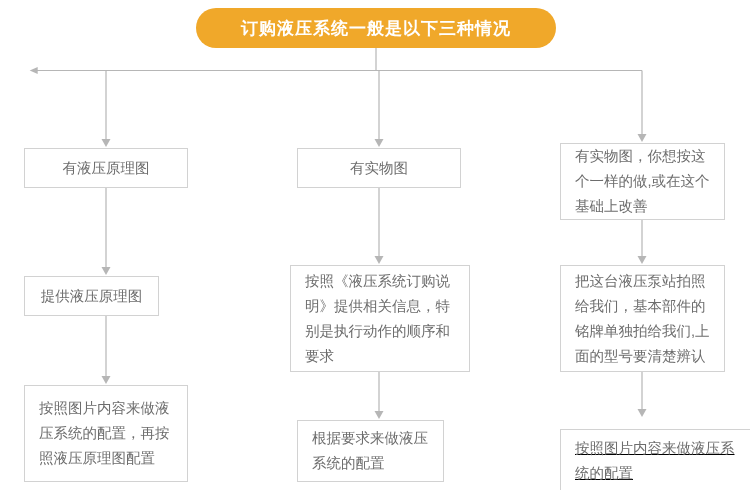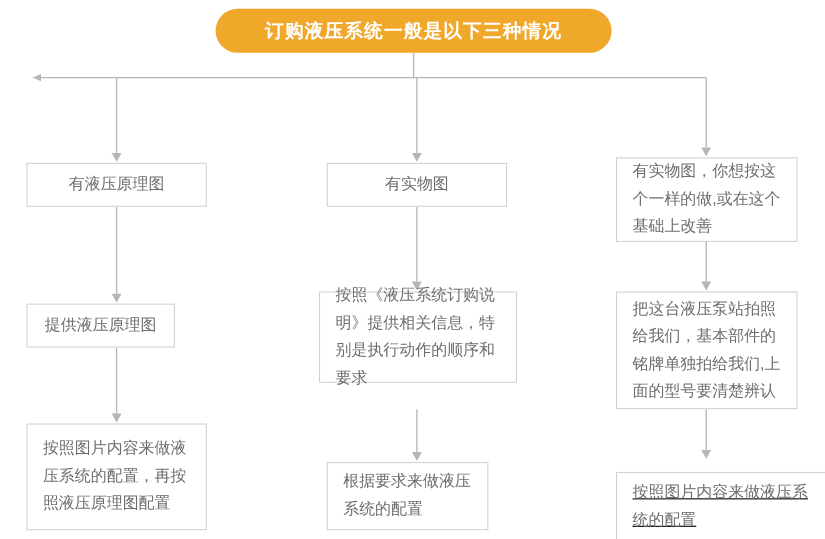--- a/index.html
+++ b/index.html
@@ -67,21 +67,21 @@
     text-align: left;
     padding: 0 14px;
   }
   
   
   #n-c1-r1 { left: 24px;  top: 148px; width: 164px; height: 40px; }
   #n-c1-r2 { left: 24px;  top: 276px; width: 135px; height: 40px; }
   #n-c1-r3 { left: 24px;  top: 385px; width: 164px; height: 97px; }
   
   #n-c2-r1 { left: 297px; top: 148px; width: 164px; height: 40px; }
-  #n-c2-r2 { left: 290px; top: 265px; width: 180px; height: 83px; }
+  #n-c2-r2 { left: 290px; top: 265px; width: 180px; height: 107px; }
   #n-c2-r3 { left: 297px; top: 420px; width: 147px; height: 62px; justify-content: flex-end; }
   
   #n-c3-r1 { left: 560px; top: 143px; width: 165px; height: 77px; }
   #n-c3-r2 { left: 560px; top: 265px; width: 165px; height: 107px; }
   #n-c3-r3 { left: 560px; top: 429px; width: 193px; height: 64px; text-decoration: underline; }
 
   
   #connectors {
     position: absolute;
     left: 0; top: 0;

